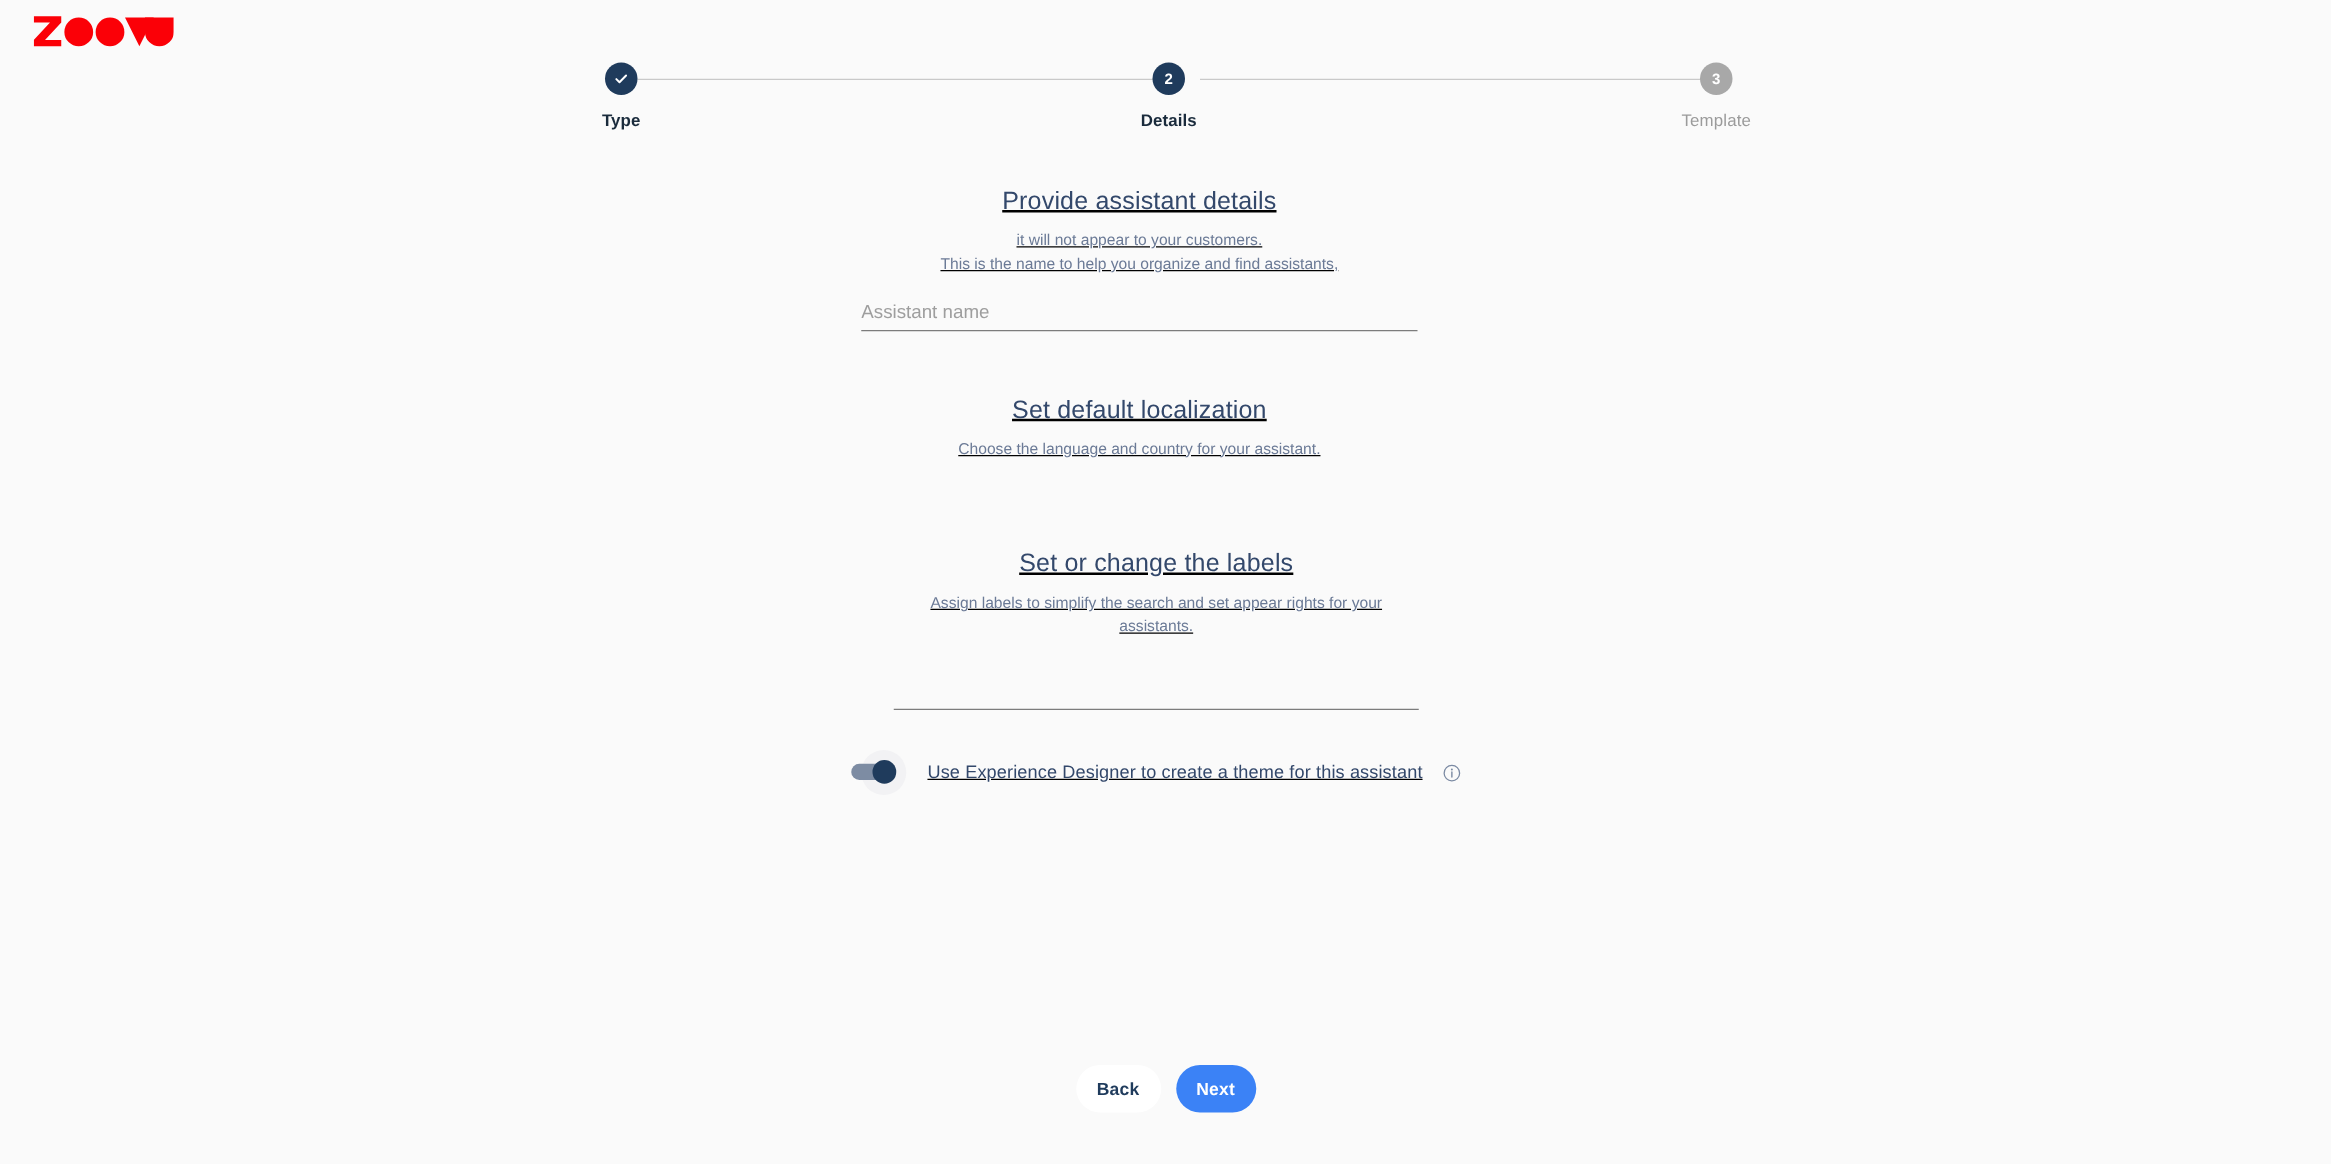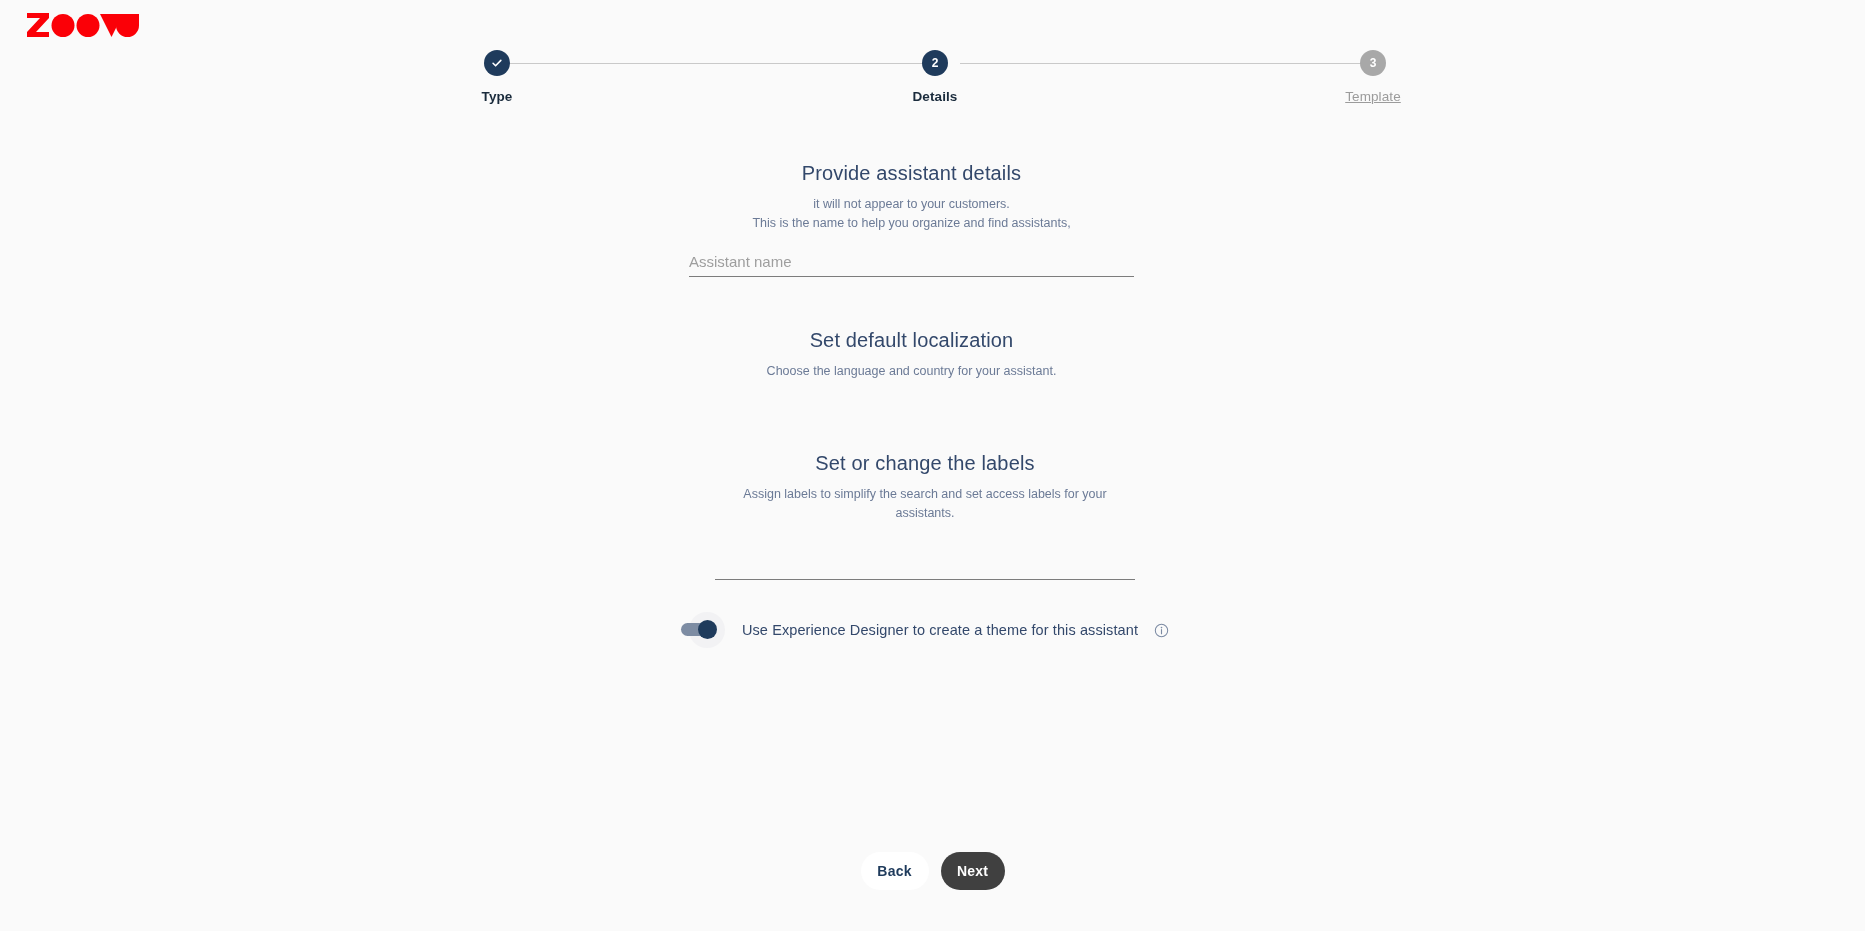--- a/index.html
+++ b/index.html
@@ -63,36 +63,37 @@
   }
   .step-circle.done,
   .step-circle.active { background: #1f3b5c; }
   .step-circle.todo { background: #a8a8a8; }
   .step-label {
     margin-top: 13px;
     font-size: 13.5px;
     letter-spacing: 0.1px;
   }
   .step-label.strong { color: #1a2b3c; font-weight: bold; }
-  .step-label.muted  { color: #9b9b9b; font-weight: normal; text-decoration: underline; }
+  .step-label.muted  { color: #9b9b9b; font-weight: normal; }
 
   .step-line {
     position: absolute;
     top: 13px;
     height: 1px;
     background: #c9c9c9;
   }
   .check-svg { width: 14px; height: 14px; }
 
   
   .content {
     position: absolute;
     left: 0;
-    top: 162px;
+    top: 150px;
     width: 1823px;
+    text-decoration: underline;
   }
 
   .section-title {
     text-align: center;
     color: #33486b;
     font-size: 20px;
     letter-spacing: 0.15px;
   }
   .section-sub {
     text-align: center;
@@ -264,21 +265,21 @@
     border-radius: 22px;
     height: 38px;
   }
   .btn-back {
     width: 68px;
     background: #ffffff;
     color: #1f3b5c;
   }
   .btn-next {
     width: 64px;
-    background: #404040;
+    background: #3b82f6;
     color: #ffffff;
   }
 </style>
 </head>
 <body>
 
 <div class="page">
 
   <div class="logo">
     <svg width="112" height="26" viewBox="0 0 112 26" aria-hidden="true">
@@ -329,21 +330,21 @@
 
     <div class="block-local">
       <div class="section-title">Set default localization</div>
       <div class="section-sub">Choose the language and country for your assistant.</div>
 
     </div>
 
     <div class="block-labels">
       <div class="section-title">Set or change the labels</div>
       <div class="section-sub">
-        <div>Assign labels to simplify the search and set access labels for your</div>
+        <div>Assign labels to simplify the search and set appear rights for your</div>
         <div>assistants.</div>
       </div>
       <div class="field-underline labels-field">
         <input type="text" placeholder="" style="">
       </div>
 
       <div class="toggle-row">
         <div class="toggle">
           <span class="toggle-halo"></span>
           <span class="toggle-track"></span>

